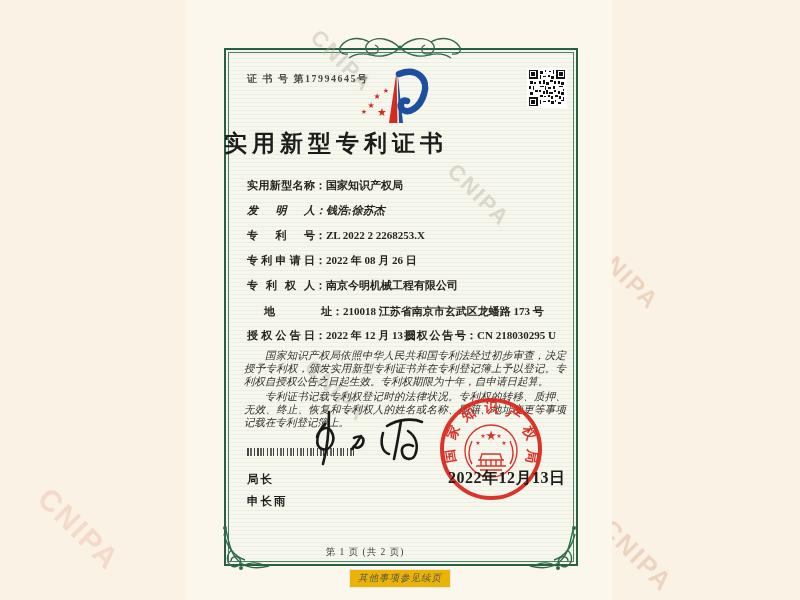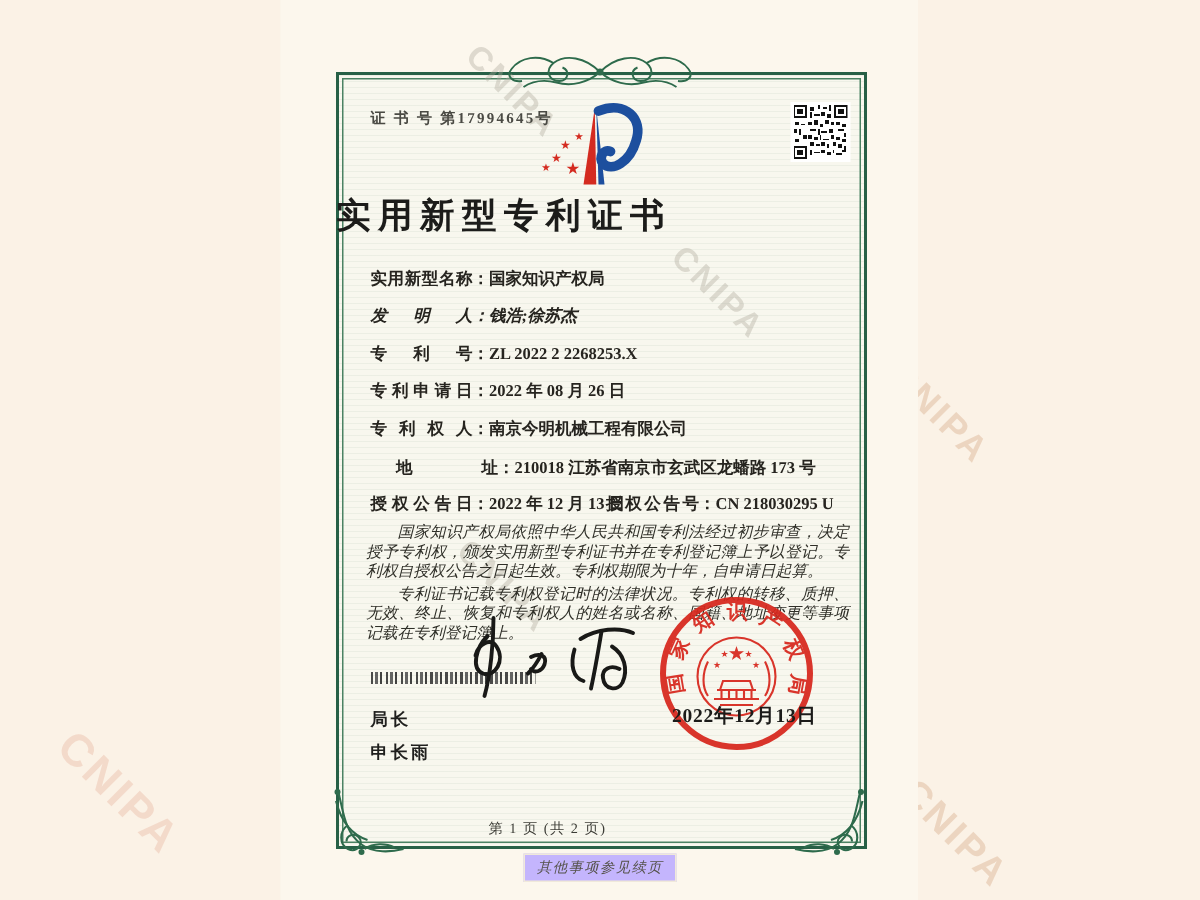--- a/index.html
+++ b/index.html
@@ -64,28 +64,28 @@
   }
   .signer-title, .signer-name {
     position:absolute; left:60px; font-size:11.5px; font-weight:bold; color:#1f1f1d;
     font-family:Liberation Mono, monospace; letter-spacing:2px; z-index:5;
   }
   .signer-title { top:472px; }
   .signer-name  { top:494px;text-align:right; }
   .signature { position:absolute; left:108px; top:400px; z-index:5; }
   .seal { position:absolute; left:249px; top:394px; z-index:6; opacity:.93; }
   .seal-date {
-    position:absolute; left:261px; top:468px; z-index:7; font-size:13px; font-weight:bold;
+    position:absolute; left:261px; top:468px; z-index:7; font-size:16px; font-weight:bold;
     color:#1b1b19; letter-spacing:0.5px; white-space:nowrap;
   }
   
   .page-info { position:absolute; left:37px; top:546px; width:282px; text-align:center; font-size:9.5px; color:#3c3c36; z-index:5; letter-spacing:1px; }
   .footer-note {
     position:absolute; left:213px; top:569px; transform:translateX(-50%); z-index:5;
-    background:#c4b5fd; border:1px solid #f0e9da; padding:2px 8px;
+    background:#eab308; border:1px solid #f0e9da; padding:2px 8px;
     font-size:9.5px; font-style:italic; color:#55524a; letter-spacing:1px; white-space:nowrap;
   }
 </style>
 </head>
 <body>
 
 <div class="stage">
 
   <span class="wm" style="left:196px; top:-6px; font-size:24px;">CNIPA</span>
   <span class="wm" style="left:540px; top:-8px; font-size:24px;">CNIPA</span>

